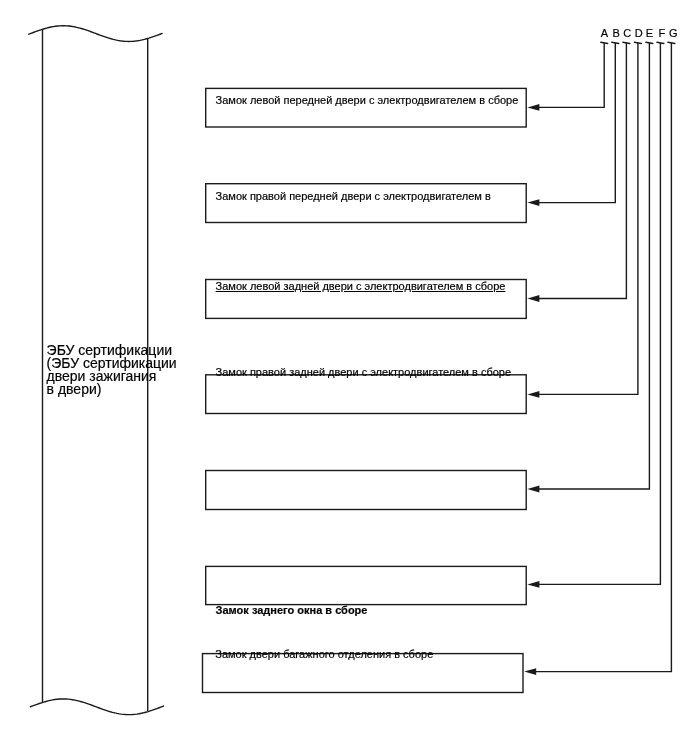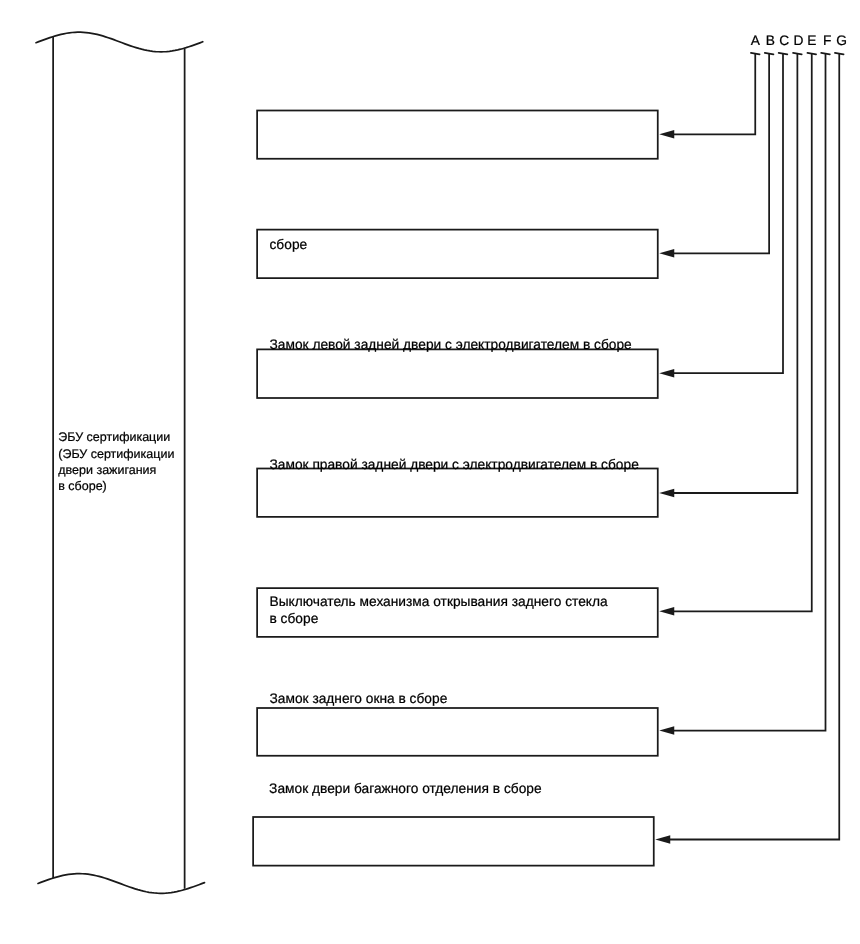--- a/index.html
+++ b/index.html
@@ -8,21 +8,21 @@
        font-family:"Liberation Sans",sans-serif;color:#000;
        -webkit-font-smoothing:antialiased;}
   #stage{position:relative;width:688px;height:755px;background:#ffffff;
          transform:translateZ(0);}
   svg#strokes{position:absolute;left:0;top:0;width:688px;height:755px;}
   #labels{position:absolute;left:0;top:0;width:688px;height:755px;
           transform:translateZ(0);}
   .boxtext,.srctext,.conlabel{color:#000;-webkit-text-stroke:0.18px #000;}
   .boxtext{position:absolute;font-size:11px;line-height:13px;
            white-space:pre;letter-spacing:0;}
-  .srctext{position:absolute;font-size:10px;line-height:13.1px;
+  .srctext{position:absolute;font-size:14px;line-height:13.1px;
            white-space:pre;}
   .conlabel{position:absolute;font-size:11px;line-height:11px;
             text-align:center;width:20px;}
 </style>
 </head>
 <body>
 
 <div id="stage">
   <svg id="strokes" viewBox="0 0 688 755">
       <path d="M 28.80,34.16 L 31.02,33.33 L 33.25,32.50 L 35.47,31.68 L 37.69,30.88 L 39.92,30.11 L 42.14,29.39 L 44.36,28.71 L 46.59,28.08 L 48.81,27.52 L 51.03,27.02 L 53.26,26.60 L 55.48,26.26 L 57.70,26.00 L 59.93,25.83 L 62.15,25.74 L 64.37,25.75 L 66.60,25.84 L 68.82,26.02 L 71.04,26.28 L 73.27,26.63 L 75.49,27.06 L 77.71,27.56 L 79.94,28.12 L 82.16,28.75 L 84.38,29.44 L 86.61,30.17 L 88.83,30.94 L 91.05,31.74 L 93.28,32.56 L 95.50,33.39 L 97.72,34.22 L 99.95,35.05 L 102.17,35.86 L 104.39,36.65 L 106.62,37.40 L 108.84,38.10 L 111.06,38.76 L 113.29,39.36 L 115.51,39.89 L 117.73,40.35 L 119.96,40.74 L 122.18,41.05 L 124.40,41.27 L 126.63,41.40 L 128.85,41.45 L 131.07,41.40 L 133.30,41.27 L 135.52,41.05 L 137.74,40.75 L 139.97,40.37 L 142.19,39.91 L 144.41,39.38 L 146.64,38.78 L 148.86,38.13 L 151.08,37.42 L 153.31,36.67 L 155.53,35.89 L 157.75,35.08 L 159.98,34.25 L 162.20,33.42" fill="none" stroke="#1a1a1a" stroke-width="1.4" stroke-linecap="round" stroke-linejoin="round"></path>
@@ -52,27 +52,27 @@
       <path d="M 649.4,43 L 649.4,489 L 538.4000000000001,489" fill="none" stroke="#1a1a1a" stroke-width="1.4" stroke-linejoin="miter"></path>
       <path d="M 527.4000000000001,489 L 539.4000000000001,485.6 L 539.4000000000001,492.4 Z" fill="#1a1a1a" stroke="none"></path>
       <line x1="656.9499999999999" y1="42.3" x2="663.85" y2="43.5" stroke="#1a1a1a" stroke-width="1.4" stroke-linecap="round"></line>
       <path d="M 660.4,43 L 660.4,584.4 L 538.4000000000001,584.4" fill="none" stroke="#1a1a1a" stroke-width="1.4" stroke-linejoin="miter"></path>
       <path d="M 527.4000000000001,584.4 L 539.4000000000001,581 L 539.4000000000001,587.8 Z" fill="#1a1a1a" stroke="none"></path>
       <line x1="667.9499999999999" y1="42.3" x2="674.85" y2="43.5" stroke="#1a1a1a" stroke-width="1.4" stroke-linecap="round"></line>
       <path d="M 671.4,43 L 671.4,671.6 L 535.2,671.6" fill="none" stroke="#1a1a1a" stroke-width="1.4" stroke-linejoin="miter"></path>
       <path d="M 524.2,671.6 L 536.2,668.2 L 536.2,675 Z" fill="#1a1a1a" stroke="none"></path>
     </svg>
   <div id="labels">
-      <div class="srctext" style="left:46.6px;top:343.6px;"><div>ЭБУ сертификации</div><div>(ЭБУ сертификации</div><div>двери зажигания</div><div>в сборе)</div></div>
-      <div class="boxtext" style="left:215.6px;top:189.6px;"><div>сборе</div></div>
-      <div class="boxtext" style="left:215.6px;top:270px;"><div>Замок левой задней двери с электродвигателем в сборе</div></div>
+      <div class="srctext" style="left:46.6px;top:343.6px;"><div>ЭБУ сертификации</div><div>(ЭБУ сертификации</div><div>двери зажигания</div><div>в двери)</div></div>
+      <div class="boxtext" style="left:215.6px;top:94.30000000000001px;"><div>Замок левой передней двери с электродвигателем в сборе</div></div>
+      <div class="boxtext" style="left:215.6px;top:189.6px;"><div>Замок правой передней двери с электродвигателем в</div></div>
+      <div class="boxtext" style="left:215.6px;top:280px;text-decoration:underline;"><div>Замок левой задней двери с электродвигателем в сборе</div></div>
       <div class="boxtext" style="left:215.6px;top:366px;"><div>Замок правой задней двери с электродвигателем в сборе</div></div>
-      <div class="boxtext" style="left:215.6px;top:476.4px;"><div>Выключатель механизма открывания заднего стекла</div><div>в сборе</div></div>
-      <div class="boxtext" style="left:215.6px;top:553px;"><div>Замок заднего окна в сборе</div></div>
-      <div class="boxtext" style="left:215.3px;top:625px;"><div>Замок двери багажного отделения в сборе</div></div>
+      <div class="boxtext" style="left:215.6px;top:604px;font-weight:bold;"><div>Замок заднего окна в сборе</div></div>
+      <div class="boxtext" style="left:215.3px;top:648px;"><div>Замок двери багажного отделения в сборе</div></div>
       <div class="conlabel" style="left:594.3000000000001px;top:27.9px;">A</div>
       <div class="conlabel" style="left:606.1999999999999px;top:27.9px;">B</div>
       <div class="conlabel" style="left:617.3px;top:27.9px;">C</div>
       <div class="conlabel" style="left:628.6999999999999px;top:27.9px;">D</div>
       <div class="conlabel" style="left:639.4px;top:27.9px;">E</div>
       <div class="conlabel" style="left:651.8px;top:27.9px;">F</div>
       <div class="conlabel" style="left:663.1999999999999px;top:27.9px;">G</div>
     </div>
 </div>
 

